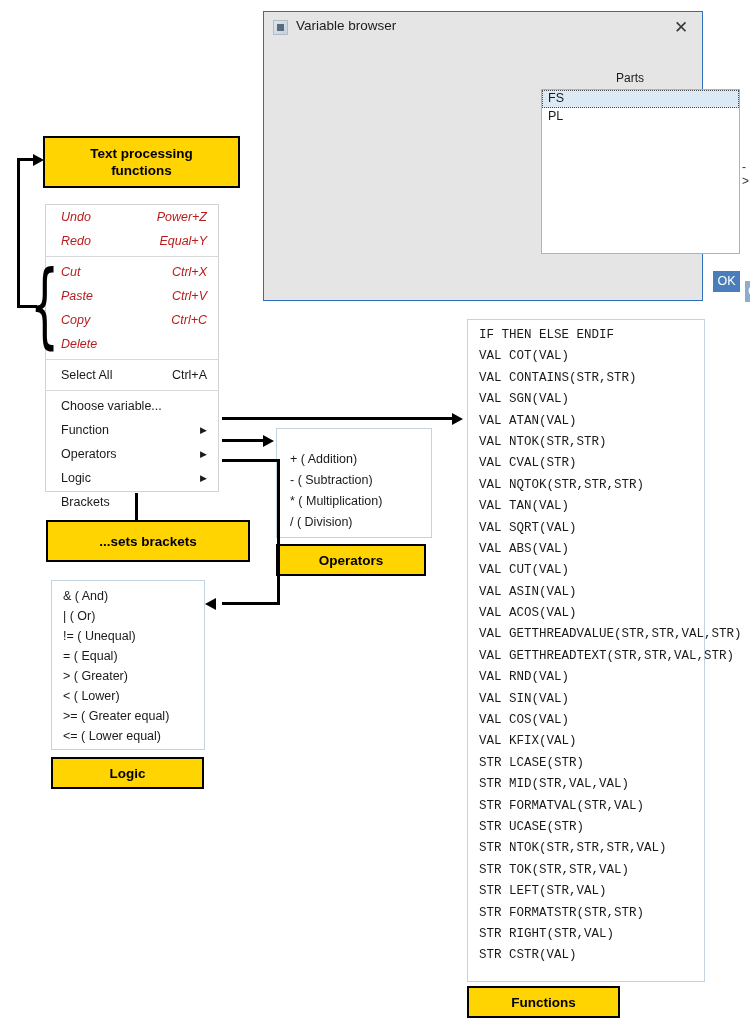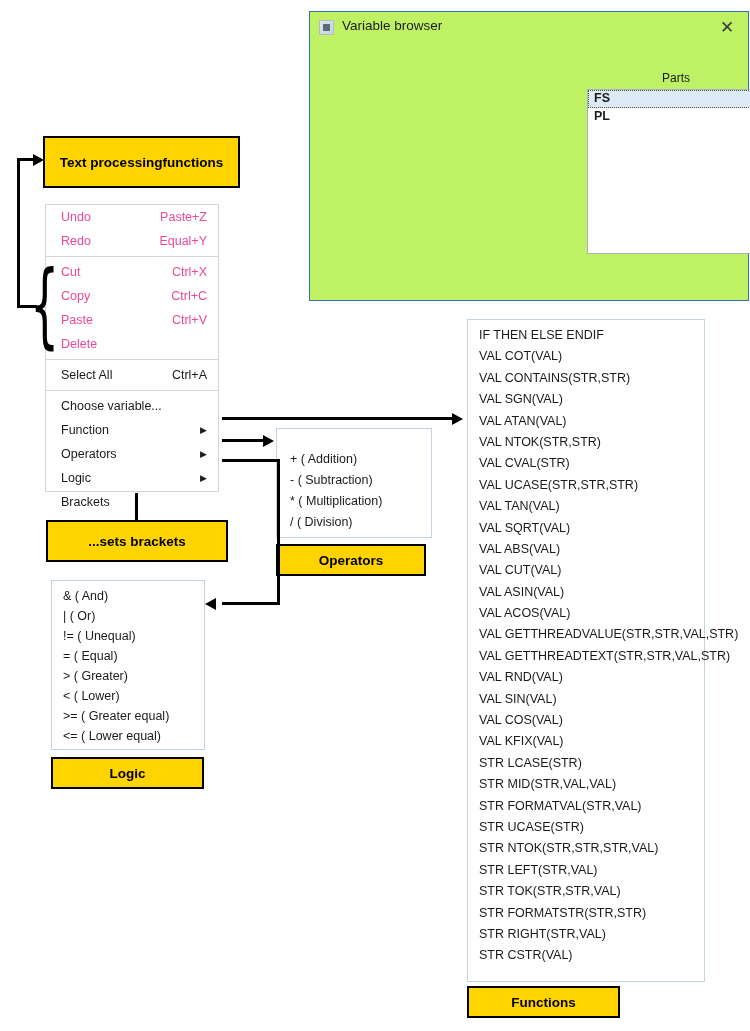--- a/index.html
+++ b/index.html
@@ -3,54 +3,54 @@
 <meta charset="utf-8">
 <style>
   html,body{margin:0;padding:0;background:#ffffff;}
   body{width:750px;height:1031px;position:relative;
        font-family:"Liberation Sans", sans-serif;
        -webkit-font-smoothing:antialiased;}
   .abs{position:absolute;}
 
   
   #var-browser{left:263px;top:11px;width:440px;height:290px;
-    background:#bef264;border:1px solid #2f6fba;box-sizing:border-box;margin-left:46px;}
+    background:#e5e5e5;border:1px solid #2f6fba;box-sizing:border-box;}
   #vb-titlebar{position:absolute;left:0;top:0;width:100%;height:30px;}
   #vb-icon{position:absolute;left:9px;top:8px;width:15px;height:15px;
     background:linear-gradient(135deg,#dfe6ec 0%,#c4d2de 100%);
     border:1px solid #b0bcc7;box-sizing:border-box;}
   #vb-icon::after{content:"";position:absolute;left:3px;top:3px;width:7px;height:7px;
     background:#5a6b7b;}
   #vb-title{position:absolute;left:32px;top:6px;font-size:13.5px;color:#1c1c1c;}
   #vb-close{position:absolute;right:10px;top:5px;width:22px;height:20px;
     font-size:17px;color:#3a3a3a;text-align:center;line-height:20px;cursor:pointer;
     font-family:"DejaVu Sans", sans-serif;}
 
   .vb-collabel{position:absolute;top:59px;font-size:12px;color:#1b1b1b;}
   #lbl-parts{left:352px;}
 
   #parts-list{position:absolute;left:277px;top:77px;width:199px;height:165px;
-    border:1px solid #a8b4bf;background:#fff;box-sizing:border-box;overflow:hidden;font-weight:bold;}
+    border:1px solid #a8b4bf;background:#fff;box-sizing:border-box;overflow:hidden;}
   .part-row{font-size:12.5px;color:#1b1b1b;padding:1px 4px 2px 6px;line-height:15px;}
   .part-row.sel{background:#dceaf5;outline:1px dotted #4a4a4a;outline-offset:-1px;}
   #vb-arrowmark{position:absolute;left:478px;top:148px;font-size:12px;color:#333;}
 
   #vb-ok{position:absolute;left:449px;top:259px;width:27px;height:21px;
     background:#4a7ebb;color:#ffffff;font-size:12.5px;text-align:center;line-height:21px;
     cursor:pointer;}
   #vb-cancel{position:absolute;left:481px;top:269px;width:45px;height:21px;
     background:#8fadcb;color:#ffffff;font-size:12.5px;text-align:center;line-height:21px;
     cursor:pointer;}
 
   
   #ctx-menu{left:45px;top:204px;width:174px;height:288px;background:#ffffff;
     border:1px solid #d3d3d3;box-sizing:border-box;}
   .mi{position:relative;height:24px;line-height:24px;font-size:12.5px;
     padding-left:15px;color:#1a1a1a;white-space:nowrap;cursor:pointer;}
-  .mi.dis{color:#ec4899;}
+  .mi.dis{color:#b91c1c;font-style:italic;}
   .mi .sc{position:absolute;right:11px;top:0;font-size:12.5px;}
   .mi .sub{position:absolute;right:11px;top:0;font-size:9px;line-height:24px;
     font-family:"DejaVu Sans",sans-serif;}
   .msep{height:1px;background:#d9d9d9;margin:3px 0 3px 0;}
 
   
   #op-menu{left:276px;top:428px;width:156px;height:110px;background:#fff;
     border:1px solid #c4d3e0;box-sizing:border-box;padding-top:20px;}
   .opi{height:21px;line-height:21px;font-size:12.5px;padding-left:13px;color:#1a1a1a;
     white-space:nowrap;cursor:pointer;}
@@ -58,28 +58,28 @@
   
   #logic-menu{left:51px;top:580px;width:154px;height:170px;background:#fff;
     border:1px solid #c4d3e0;box-sizing:border-box;padding-top:5px;}
   .lgi{height:20px;line-height:20px;font-size:12.5px;padding-left:11px;color:#1a1a1a;
     white-space:nowrap;cursor:pointer;}
 
   
   #fn-menu{left:467px;top:319px;width:238px;height:663px;background:#fff;
     border:1px solid #c4d3e0;box-sizing:border-box;padding-top:5px;}
   .fni{height:21.4px;line-height:21.4px;font-size:12.5px;padding-left:11px;color:#1a1a1a;
-    white-space:nowrap;cursor:pointer;}
+    white-space:nowrap;cursor:pointer;font-family:Liberation Mono, monospace;}
 
   
   .callout{background:#FFD400;border:2px solid #000000;box-sizing:border-box;
     font-size:13.5px;font-weight:bold;color:#000000;text-align:center;
     display:flex;align-items:center;justify-content:center;line-height:17px;}
   #co-text{left:43px;top:136px;width:197px;height:52px;}
-  #co-brackets{left:46px;top:520px;width:182px;height:42px;}
+  #co-brackets{left:46px;top:520px;width:204px;height:42px;}
   #co-operators{left:276px;top:544px;width:150px;height:32px;}
   #co-logic{left:51px;top:757px;width:153px;height:32px;}
   #co-functions{left:467px;top:986px;width:153px;height:32px;}
 
   
   .ln{position:absolute;background:#000000;}
   .arw{position:absolute;width:0;height:0;}
   .arw-r{border-top:6px solid transparent;border-bottom:6px solid transparent;
     border-left:11px solid #000;}
   .arw-l{border-top:6px solid transparent;border-bottom:6px solid transparent;
@@ -104,26 +104,26 @@
       <div class="part-row">PL</div>
     </div>
 
   <div id="vb-arrowmark">-&gt;</div>
 
   <div id="vb-ok">OK</div>
   <div id="vb-cancel">Cancel</div>
 </div>
 
 <div class="abs" id="ctx-menu">
-    <div class="mi dis"><span>Undo</span><span class="sc">Paste+Z</span></div>
+    <div class="mi dis"><span>Undo</span><span class="sc">Power+Z</span></div>
     <div class="mi dis"><span>Redo</span><span class="sc">Equal+Y</span></div>
     <div class="msep"></div>
     <div class="mi dis"><span>Cut</span><span class="sc">Ctrl+X</span></div>
+    <div class="mi dis"><span>Paste</span><span class="sc">Ctrl+V</span></div>
     <div class="mi dis"><span>Copy</span><span class="sc">Ctrl+C</span></div>
-    <div class="mi dis"><span>Paste</span><span class="sc">Ctrl+V</span></div>
     <div class="mi dis"><span>Delete</span></div>
     <div class="msep"></div>
     <div class="mi"><span>Select All</span><span class="sc">Ctrl+A</span></div>
     <div class="msep"></div>
     <div class="mi"><span>Choose variable...</span></div>
     <div class="mi"><span>Function</span><span class="sub">▶</span></div>
     <div class="mi"><span>Operators</span><span class="sub">▶</span></div>
     <div class="mi"><span>Logic</span><span class="sub">▶</span></div>
     <div class="mi"><span>Brackets</span></div>
   </div>
@@ -147,46 +147,46 @@
   </div>
 
 <div class="abs" id="fn-menu">
     <div class="fni">IF THEN ELSE ENDIF</div>
     <div class="fni">VAL COT(VAL)</div>
     <div class="fni">VAL CONTAINS(STR,STR)</div>
     <div class="fni">VAL SGN(VAL)</div>
     <div class="fni">VAL ATAN(VAL)</div>
     <div class="fni">VAL NTOK(STR,STR)</div>
     <div class="fni">VAL CVAL(STR)</div>
-    <div class="fni">VAL UCASE(STR,STR,STR)</div>
+    <div class="fni">VAL NQTOK(STR,STR,STR)</div>
     <div class="fni">VAL TAN(VAL)</div>
     <div class="fni">VAL SQRT(VAL)</div>
     <div class="fni">VAL ABS(VAL)</div>
     <div class="fni">VAL CUT(VAL)</div>
     <div class="fni">VAL ASIN(VAL)</div>
     <div class="fni">VAL ACOS(VAL)</div>
     <div class="fni">VAL GETTHREADVALUE(STR,STR,VAL,STR)</div>
     <div class="fni">VAL GETTHREADTEXT(STR,STR,VAL,STR)</div>
     <div class="fni">VAL RND(VAL)</div>
     <div class="fni">VAL SIN(VAL)</div>
     <div class="fni">VAL COS(VAL)</div>
     <div class="fni">VAL KFIX(VAL)</div>
     <div class="fni">STR LCASE(STR)</div>
     <div class="fni">STR MID(STR,VAL,VAL)</div>
     <div class="fni">STR FORMATVAL(STR,VAL)</div>
     <div class="fni">STR UCASE(STR)</div>
     <div class="fni">STR NTOK(STR,STR,STR,VAL)</div>
+    <div class="fni">STR TOK(STR,STR,VAL)</div>
     <div class="fni">STR LEFT(STR,VAL)</div>
-    <div class="fni">STR TOK(STR,STR,VAL)</div>
     <div class="fni">STR FORMATSTR(STR,STR)</div>
     <div class="fni">STR RIGHT(STR,VAL)</div>
     <div class="fni">STR CSTR(VAL)</div>
   </div>
 
-<div class="abs callout" id="co-text" style="">
+<div class="abs callout" id="co-text" style="flex-direction: column;">
     <div>Text processing</div>
     <div>functions</div>
   </div>
 <div class="abs callout" id="co-brackets">...sets brackets</div>
 <div class="abs callout" id="co-operators">Operators</div>
 <div class="abs callout" id="co-logic">Logic</div>
 <div class="abs callout" id="co-functions">Functions</div>
 
 <div class="brace" style="left:30px;top:260px;">{</div>
 <div class="ln" style="left:17px;top:305px;width:20px;height:3px;"></div>

